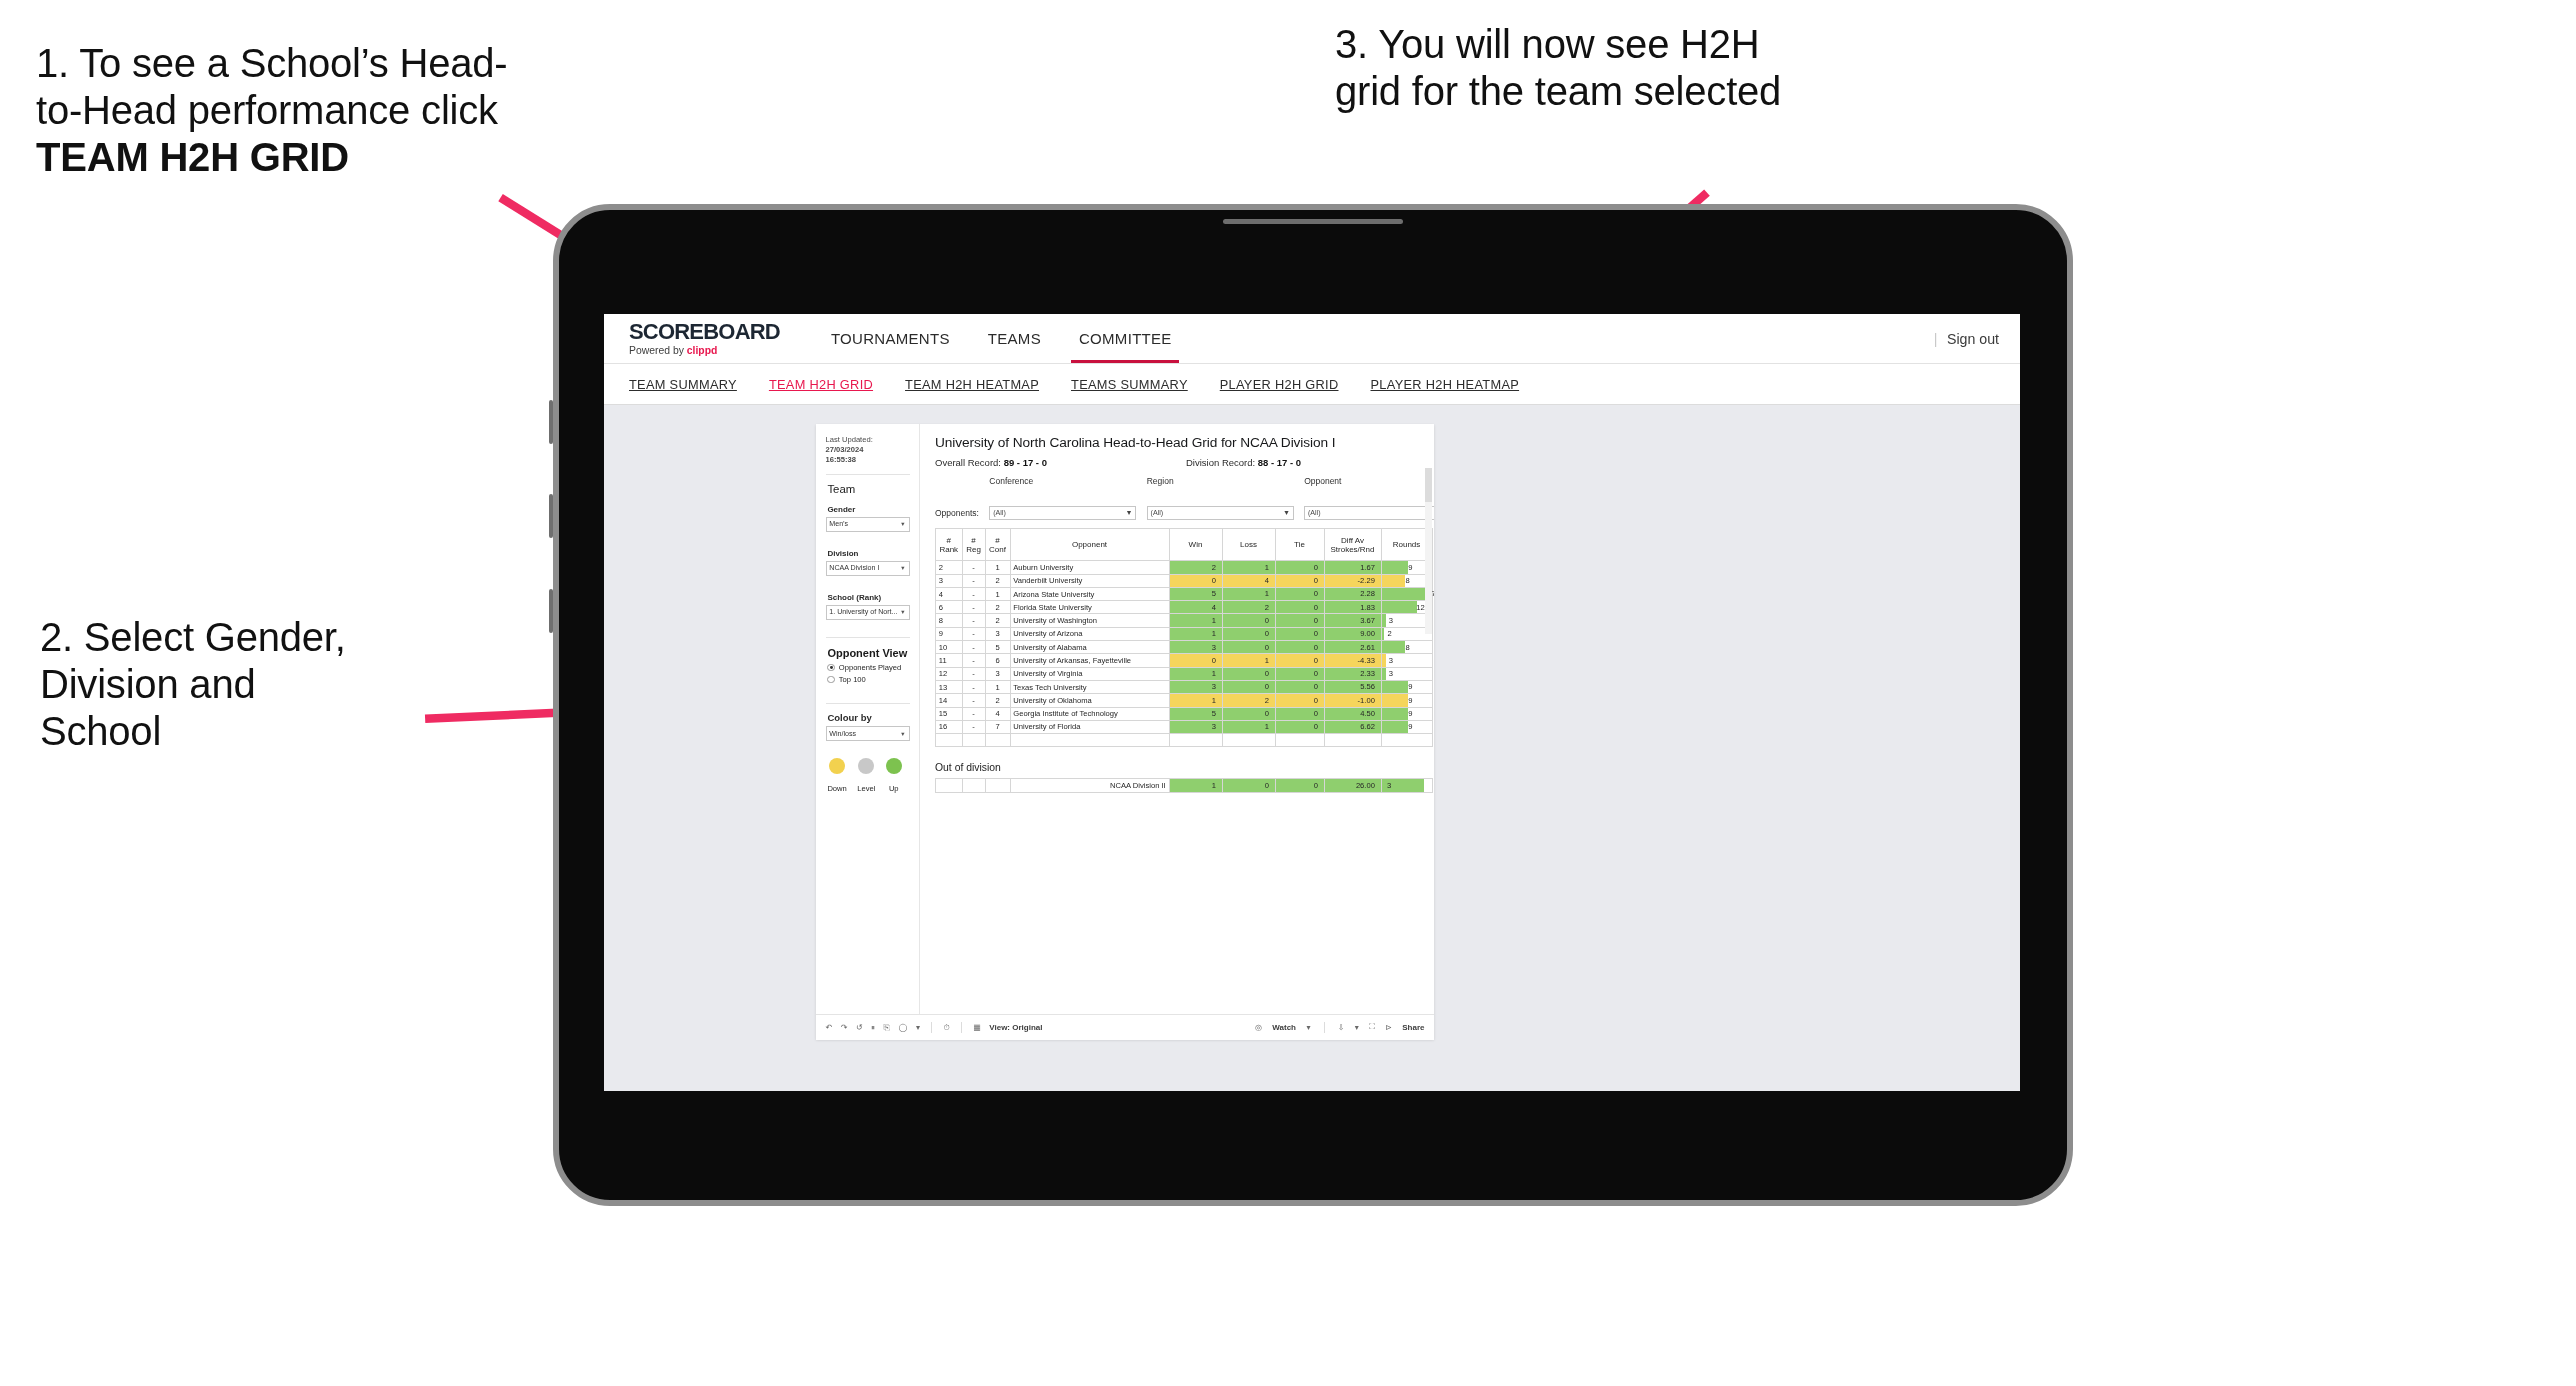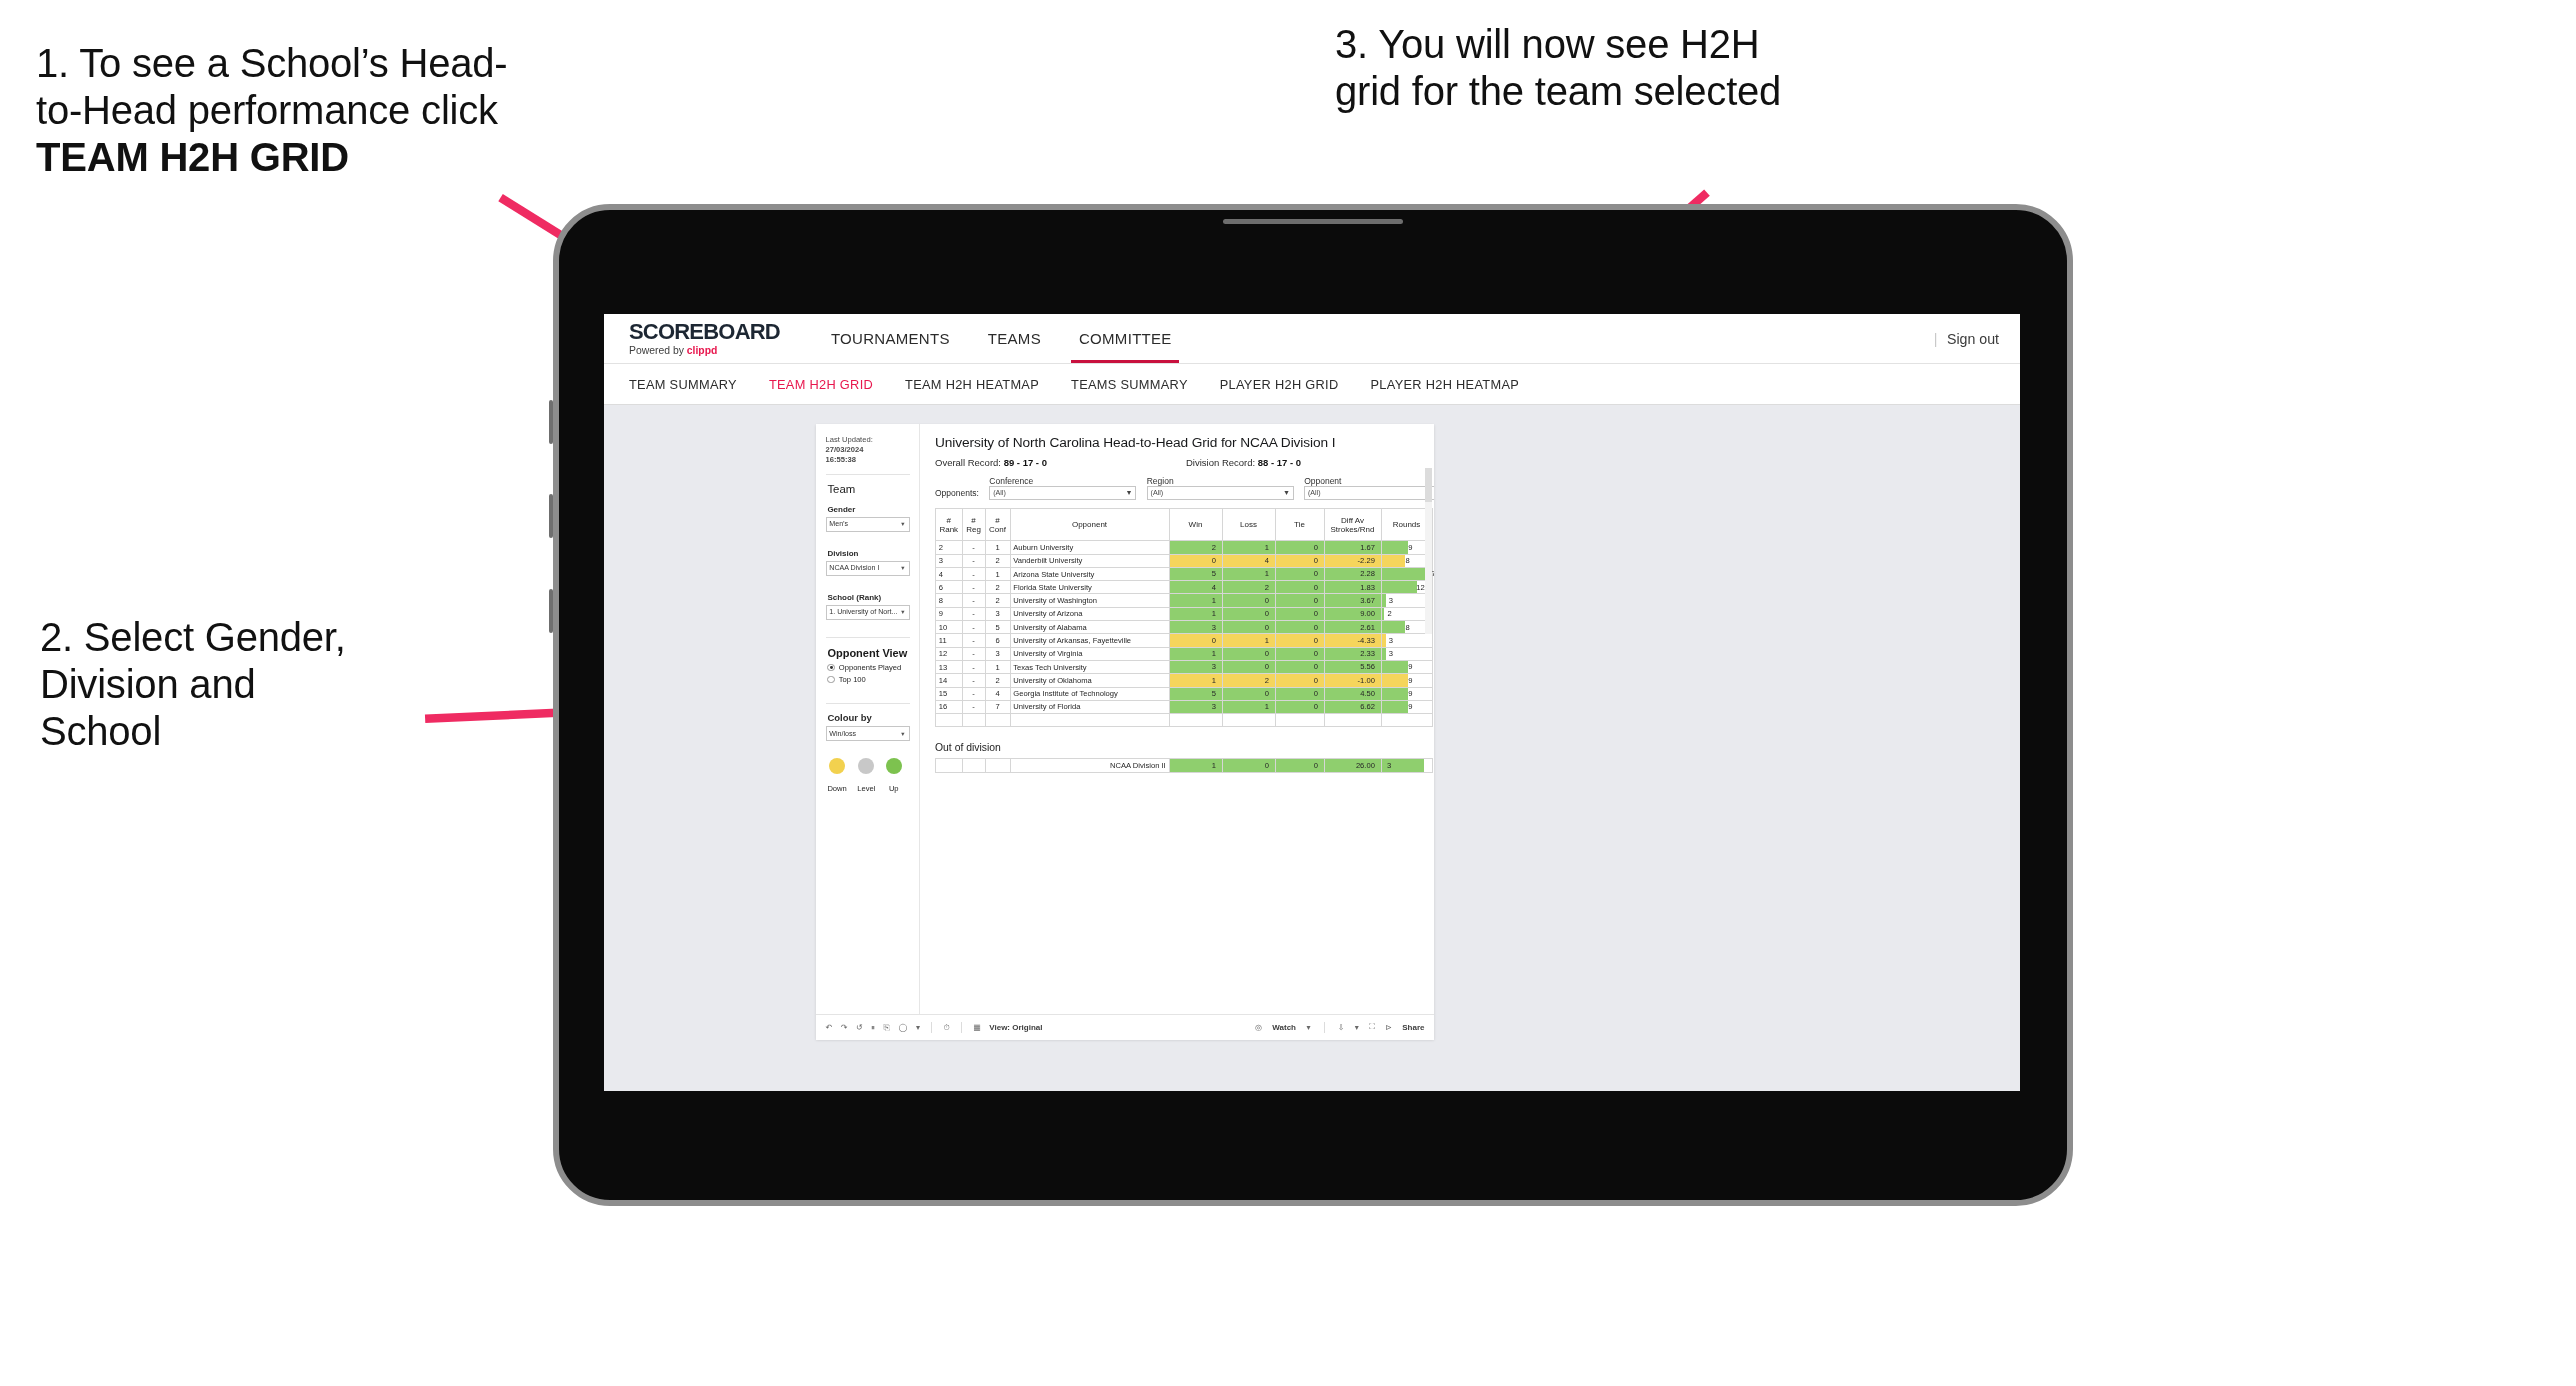--- a/index.html
+++ b/index.html
@@ -39,21 +39,21 @@
   .navitem{font-size:15px;color:#2b2b2b;padding:0 19px;height:49px;
            display:flex;align-items:center;letter-spacing:0.3px;position:relative;}
   .navitem.active:after{content:"";position:absolute;left:11.4px;right:11.4px;bottom:0;
            height:2.8px;background:#c8103e;}
   .signout{position:absolute;right:21px;top:50%;transform:translateY(-50%);
            font-size:14.2px;color:#3a3a3a;display:flex;align-items:center;gap:9.5px;}
   .signout .divd{color:#c9c9c9;}
 
   .subbar{height:40px;background:#ffffff;display:flex;align-items:center;
           border-bottom:0.9px solid #dcdcdc;padding-left:25px;gap:32px;}
-  .subtab{font-size:12.8px;color:#2d2d2d;letter-spacing:0.3px;}
+  .subtab{font-size:12.8px;color:#2d2d2d;letter-spacing:0.3px;text-decoration:underline;}
   .subtab.active{color:#e8174e;}
 
   
   #viz{position:absolute;left:212px;top:110px;width:618px;height:616px;
        background:#ffffff;box-shadow:0 0.9px 2.8px rgba(0,0,0,.14);display:flex;
        flex-direction:column;}
   .vizbody{flex:1;display:flex;overflow:hidden;}
 
   
   .filters{width:104px;border-right:0.9px solid #e6e6e6;padding:11.4px 9.5px 0 9.5px;
@@ -80,21 +80,21 @@
   
   .content{flex:1;padding:11.4px 13.3px 0 15px;box-sizing:border-box;overflow:hidden;
            position:relative;}
   .vtitle{font-size:13.7px;color:#17181a;letter-spacing:-0.1px;margin-bottom:6.6px;}
   .records{display:flex;font-size:9.5px;color:#2b2b2b;margin-bottom:8.5px;}
   .records .r1{width:251px;}
   .records b{font-weight:bold;color:#111;}
   .oprow{display:flex;align-items:flex-end;gap:10.4px;margin-bottom:8.5px;}
   .oplab{font-size:8.5px;color:#2c2c2c;padding-bottom:1.9px;}
   .opf{display:flex;flex-direction:column;}
-  .opf .ol{font-size:8.5px;color:#2f2f2f;margin-bottom:0;}
+  .opf .ol{font-size:8.5px;color:#2f2f2f;margin-bottom:20px;}
   .opf .os{width:147px;height:13.3px;border:0.9px solid #c6c6c6;background:#fff;
            display:flex;align-items:center;justify-content:space-between;
            padding:0 2.8px;font-size:7.1px;color:#444;box-sizing:border-box;}
 
   
   table.h2h{border-collapse:collapse;width:497px;table-layout:fixed;}
   table.h2h th,table.h2h td{border:0.9px solid #d6d6d6;font-size:7.6px;color:#262626;
        padding:0 2.8px;height:13.3px;box-sizing:border-box;}
   table.h2h th{font-size:8px;font-weight:normal;text-align:center;height:32px;
        vertical-align:middle;background:#fff;}

